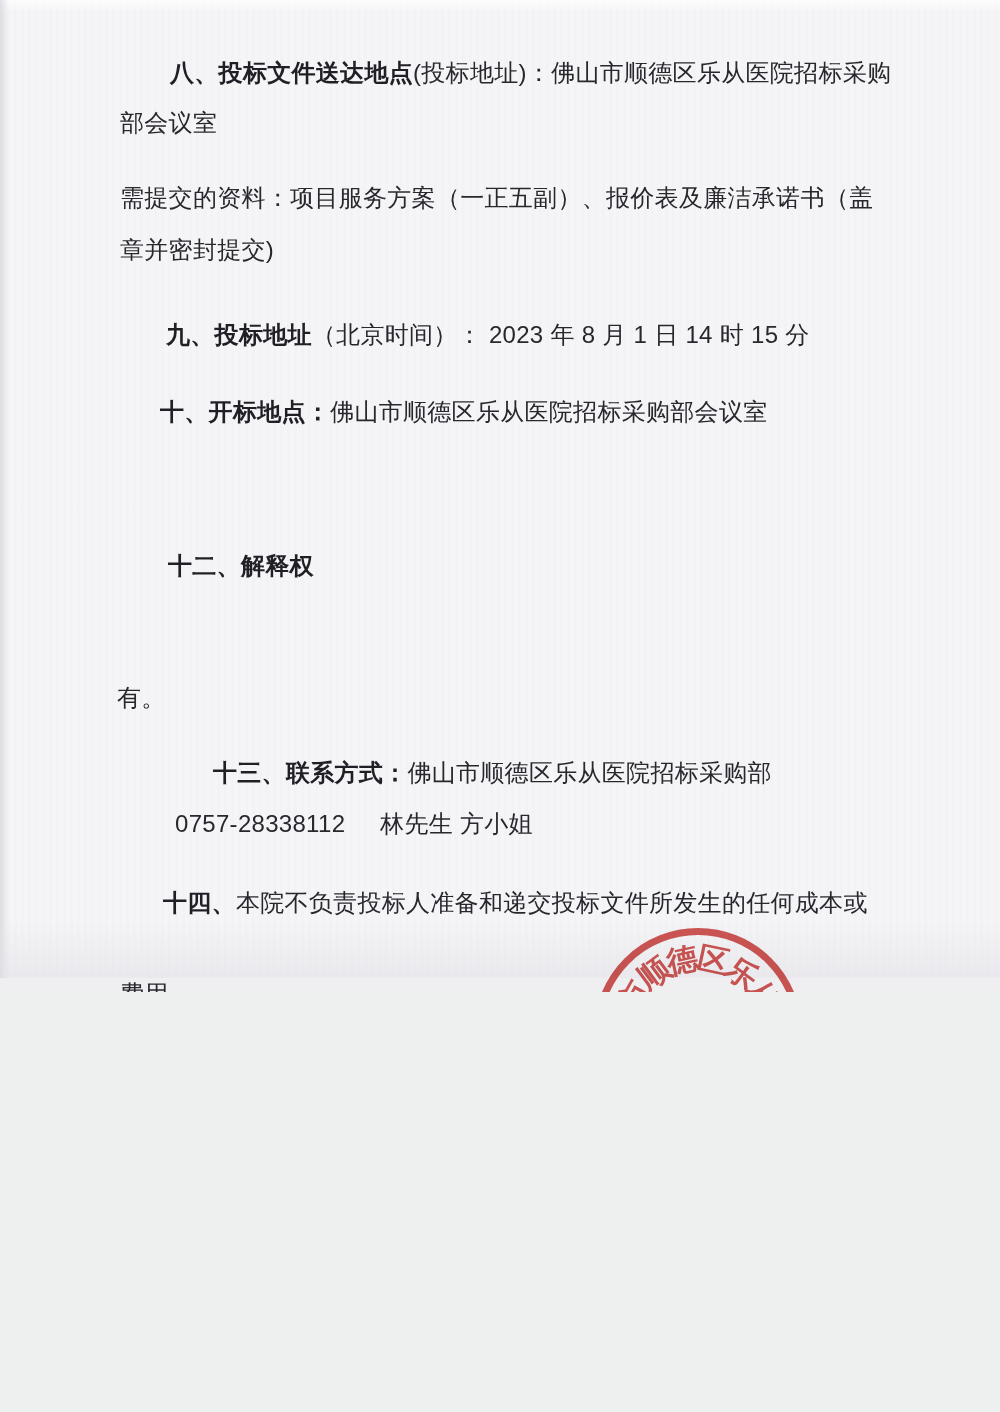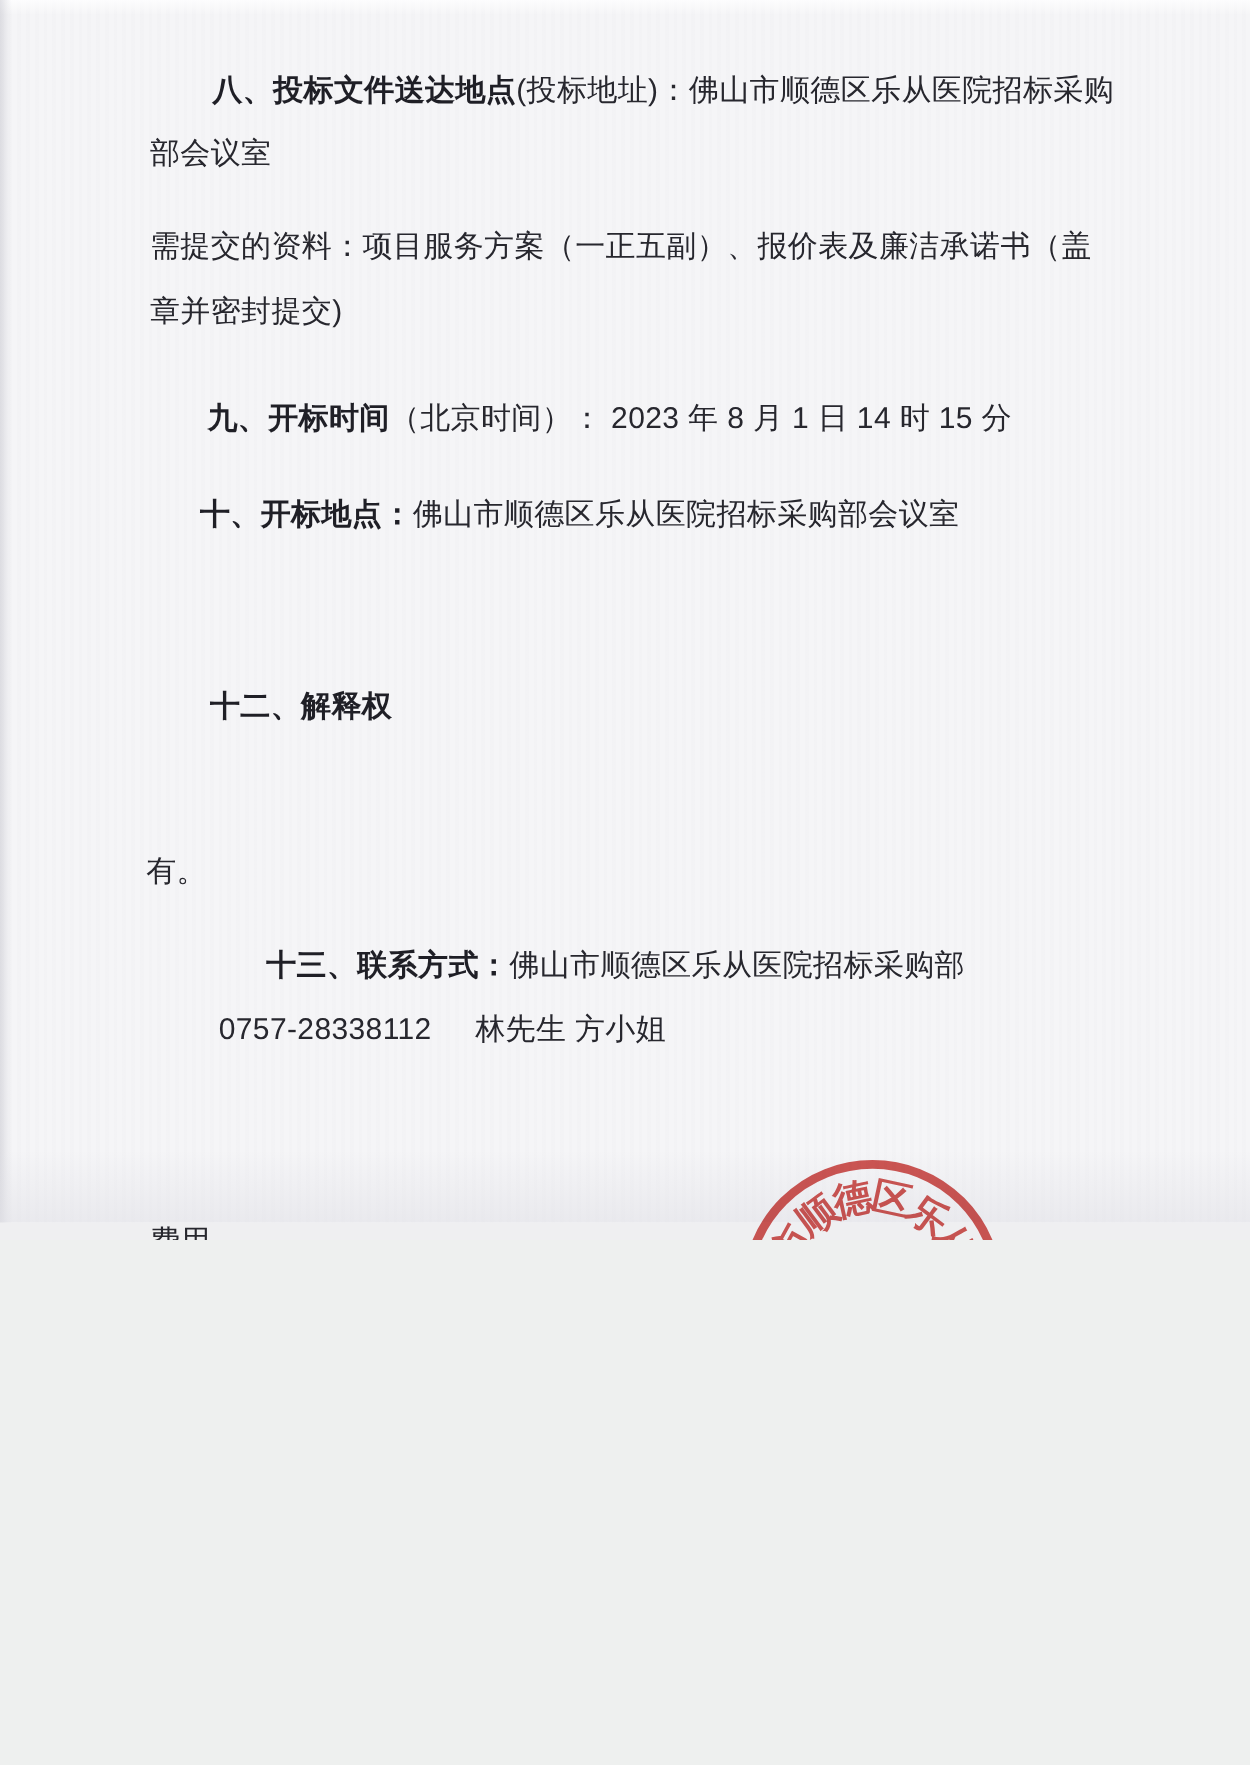--- a/index.html
+++ b/index.html
@@ -69,32 +69,33 @@
   <div class="artifact crease1"></div>
   <div class="artifact crease2"></div>
   <div class="artifact smudge"></div>
 
   <div class="ln l1"><b>八、投标文件送达地点</b><span>(投标地址)：佛山市顺德区乐从医院招标采购</span></div>
   <div class="ln l2">部会议室</div>
 
   <div class="ln l3">需提交的资料：项目服务方案（一正五副）、报价表及廉洁承诺书（盖</div>
   <div class="ln l4">章并密封提交)</div>
 
-  <div class="ln l5"><b>九、开标时间</b><span>（北京时间）： 2023 年 8 月 1 日 14 时 15 分</span></div>
+  <div class="ln l5"><b>九、投标地址</b><span>（北京时间）： 2023 年 8 月 1 日 14 时 15 分</span></div>
 
   <div class="ln l6"><b>十、开标地点：</b><span>佛山市顺德区乐从医院招标采购部会议室</span></div>
 
 
   <div class="ln l8"><b>十二、解释权</b></div>
 
   <div class="ln l10">有。</div>
 
   <div class="ln l11"><b>十三、联系方式：</b><span>佛山市顺德区乐从医院招标采购部</span></div>
   <div class="ln l12">0757-28338112     林先生 方小姐</div>
 
+  <div class="ln l13"><b>十四、</b><span>本院不负责投标人准备和递交投标文件所发生的任何成本或</span></div>
   <div class="ln l14">费用。</div>
 
   <div class="ln sig-org">佛山市顺德区乐从医院</div>
   <div class="ln sig-date">2023 年 7 月 18 日</div>
 
   <svg id="seal" viewBox="0 0 220 220" aria-hidden="true">
     <circle id="seal-ring" cx="110" cy="110" r="100.5" fill="none" stroke-width="7" stroke="#d24f4c"></circle>
     <polygon id="seal-star" points="110,72 118.9,97.7 146.1,98.3 124.5,114.7 132.3,140.7 110,125.2 87.7,140.7 95.5,114.7 73.9,98.3 101.1,97.7" fill="#d24f4c"></polygon>
     <g id="seal-arc">
         <text x="40.46274606184278" y="135.30949060609947" transform="rotate(-110 40.46274606184278 135.30949060609947)" class="arc-ch" fill="#d24f4c">佛</text>

